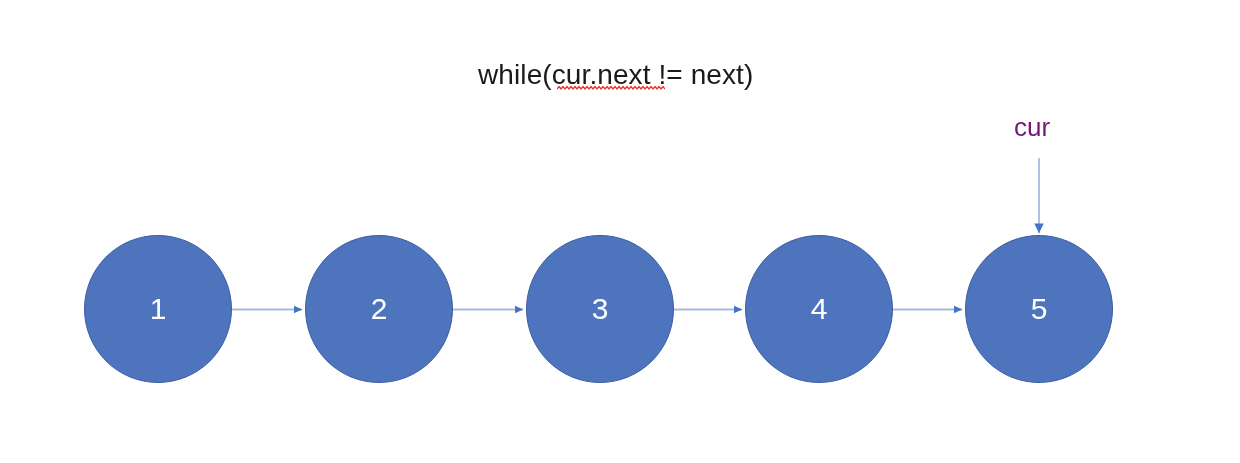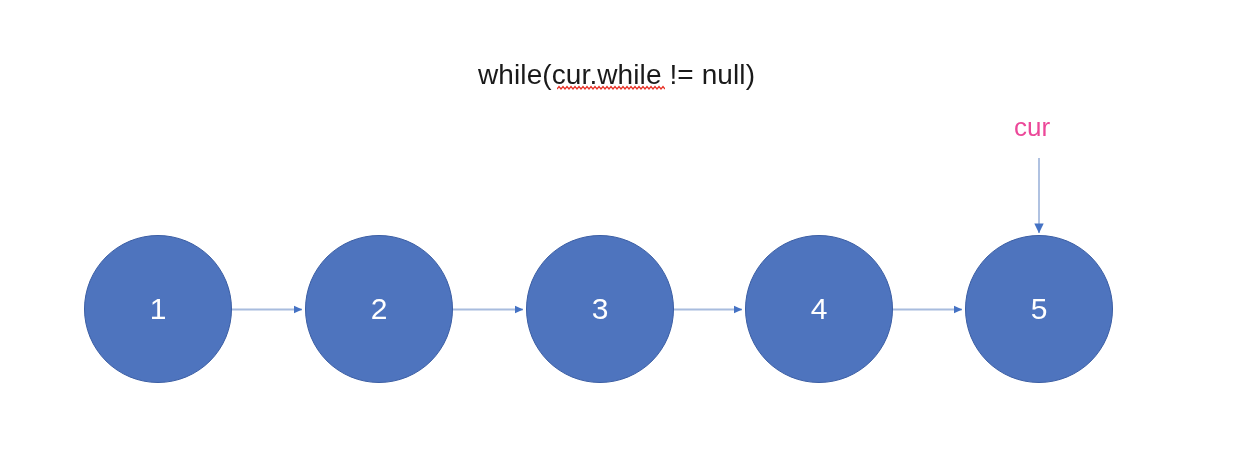--- a/index.html
+++ b/index.html
@@ -44,21 +44,21 @@
     height: 6px;
   }
 
   
   .pointer-label {
     position: absolute;
     left: 1014px;
     top: 112px;
     font-size: 26px;
     line-height: 30px;
-    color: #ec4899;
+    color: #701a75;
     white-space: pre;
   }
 
   
   .node {
     position: absolute;
     width: 148px;
     height: 148px;
     border-radius: 50%;
     background: #4E74BE;
@@ -89,21 +89,21 @@
     width: 1240px;
     height: 463px;
     pointer-events: none;
   }
 </style>
 </head>
 <body>
 
 <div id="diagram-canvas">
 
-  <div class="condition-text">while(cur.while != null)</div>
+  <div class="condition-text">while(cur.next != next)</div>
 
   <svg class="spellcheck-squiggle" viewBox="0 0 108 6" preserveAspectRatio="none">
     <path d="M0 4 L2 1.5 L4 4 L6 1.5 L8 4 L10 1.5 L12 4 L14 1.5 L16 4 L18 1.5 L20 4 L22 1.5 L24 4 L26 1.5 L28 4 L30 1.5 L32 4 L34 1.5 L36 4 L38 1.5 L40 4 L42 1.5 L44 4 L46 1.5 L48 4 L50 1.5 L52 4 L54 1.5 L56 4 L58 1.5 L60 4 L62 1.5 L64 4 L66 1.5 L68 4 L70 1.5 L72 4 L74 1.5 L76 4 L78 1.5 L80 4 L82 1.5 L84 4 L86 1.5 L88 4 L90 1.5 L92 4 L94 1.5 L96 4 L98 1.5 L100 4 L102 1.5 L104 4 L106 1.5 L108 4" fill="none" stroke="#E8342A" stroke-width="1.3"></path>
   </svg>
 
   <div class="pointer-label">cur</div>
 
   <svg class="edge-layer" viewBox="0 0 1240 463">
     <defs>
       <marker id="ah" markerWidth="9" markerHeight="9" refX="8.4" refY="4.5" orient="auto" markerUnits="userSpaceOnUse">

